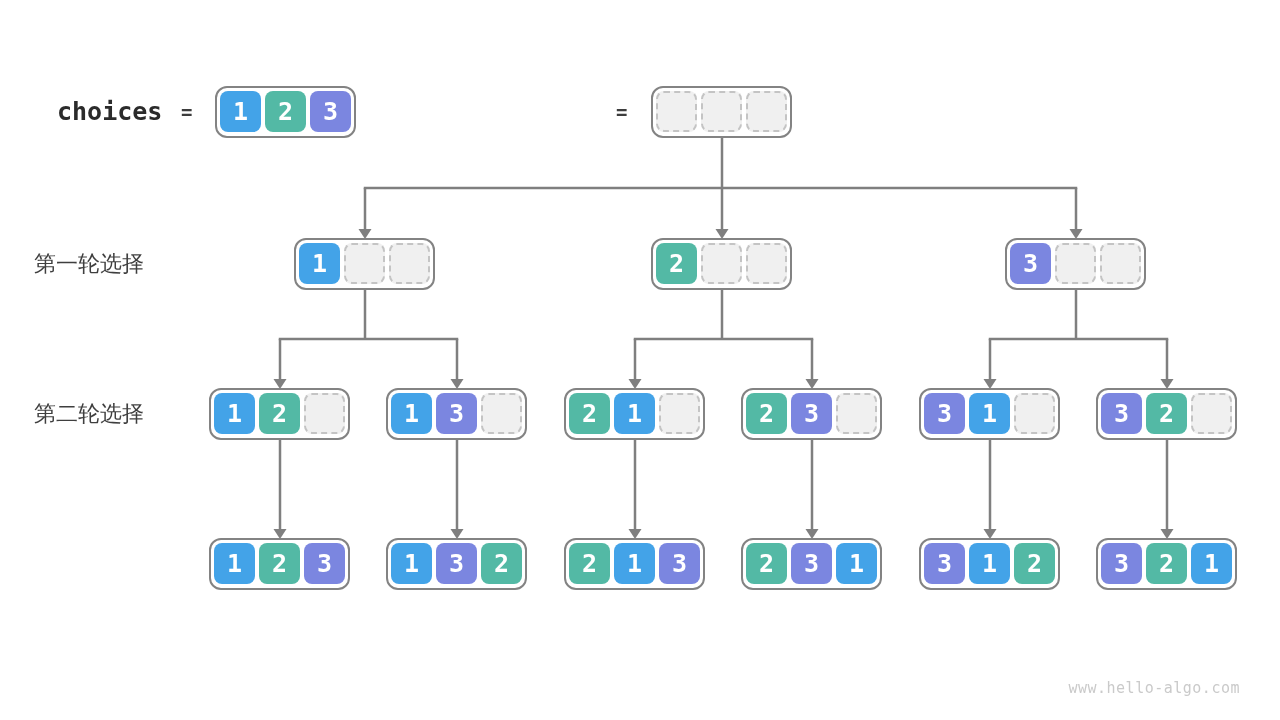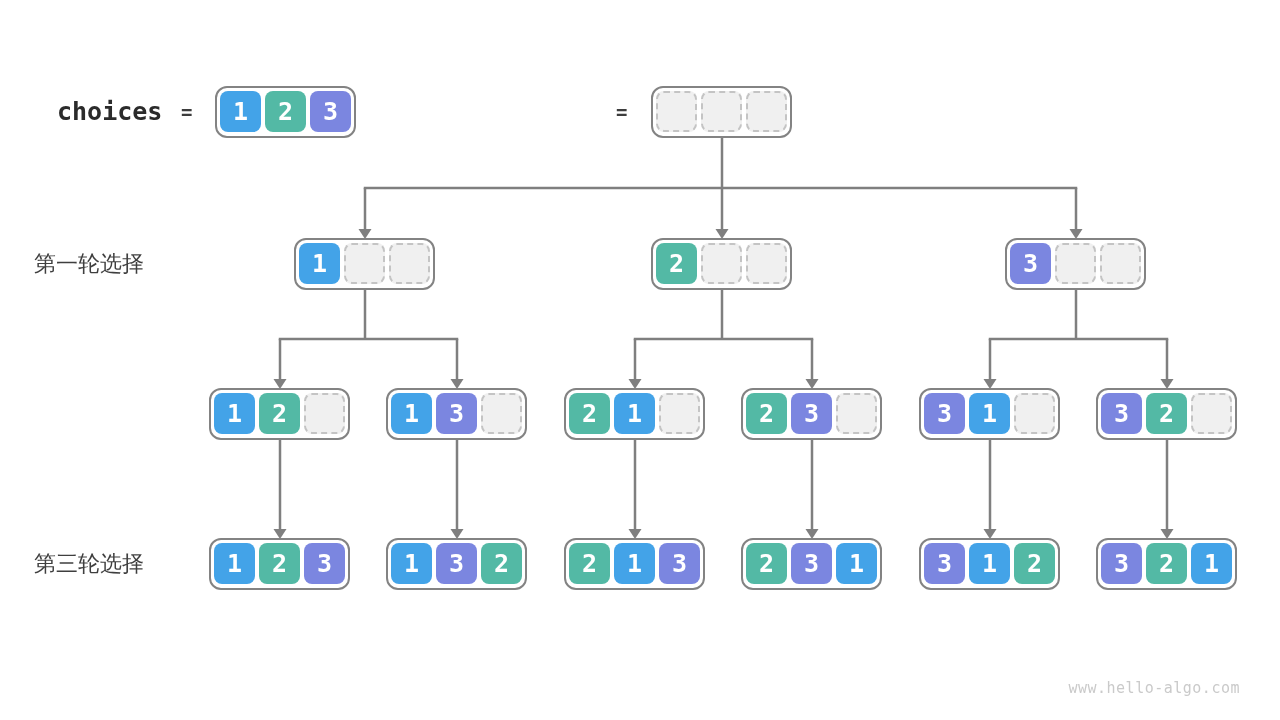--- a/index.html
+++ b/index.html
@@ -48,21 +48,21 @@
 <body>
 
 <div class="canvas" style="--node-border: #838383; --empty-bg: #f0f0f0; --empty-border: #c4c4c4; --label-text: #3f3f3f; --var-text: #2b2b2b; --watermark-text: #cacaca;">
 
   <span class="var-label" style="left:57px">choices</span>
   <span class="equals" style="left:181px">=</span>
 
   <span class="equals" style="left:616px">=</span>
 
   <div class="row-label" style="top:238px">第一轮选择</div>
-  <div class="row-label" style="top:538px">第三轮选择</div>
+  <div class="row-label" style="top:388px">第二轮选择</div>
 
   <svg id="edges" width="1280" height="720">
       <line x1="722" y1="138" x2="722" y2="188" stroke="#7f7f7f" stroke-width="2.5"></line>
       <line x1="363.75" y1="188" x2="1077.25" y2="188" stroke="#7f7f7f" stroke-width="2.5"></line>
       <line x1="365" y1="188" x2="365" y2="229" stroke="#7f7f7f" stroke-width="2.5"></line>
       <polygon points="358.5,229 371.5,229 365,239" fill="#7f7f7f"></polygon>
       <line x1="722" y1="188" x2="722" y2="229" stroke="#7f7f7f" stroke-width="2.5"></line>
       <polygon points="715.5,229 728.5,229 722,239" fill="#7f7f7f"></polygon>
       <line x1="1076" y1="188" x2="1076" y2="229" stroke="#7f7f7f" stroke-width="2.5"></line>
       <polygon points="1069.5,229 1082.5,229 1076,239" fill="#7f7f7f"></polygon>

